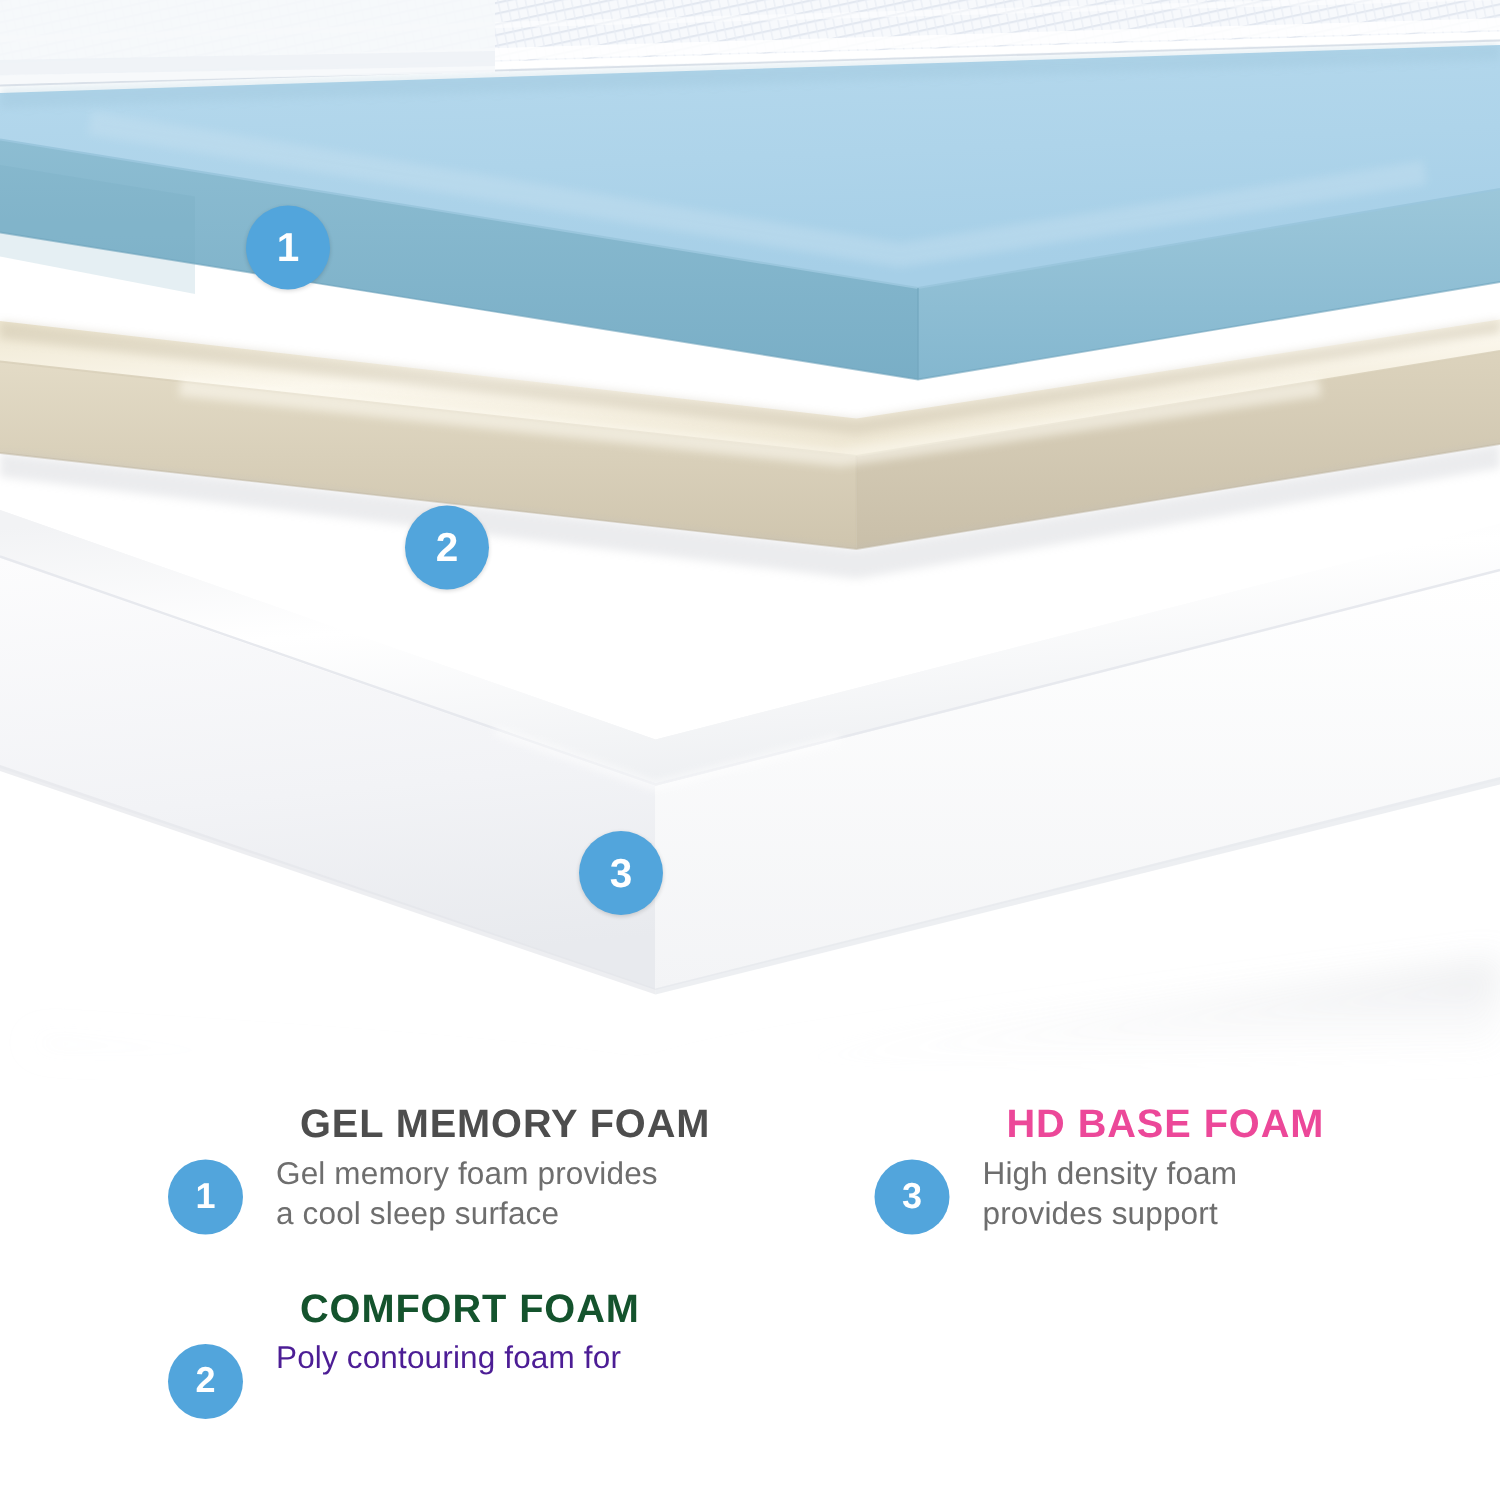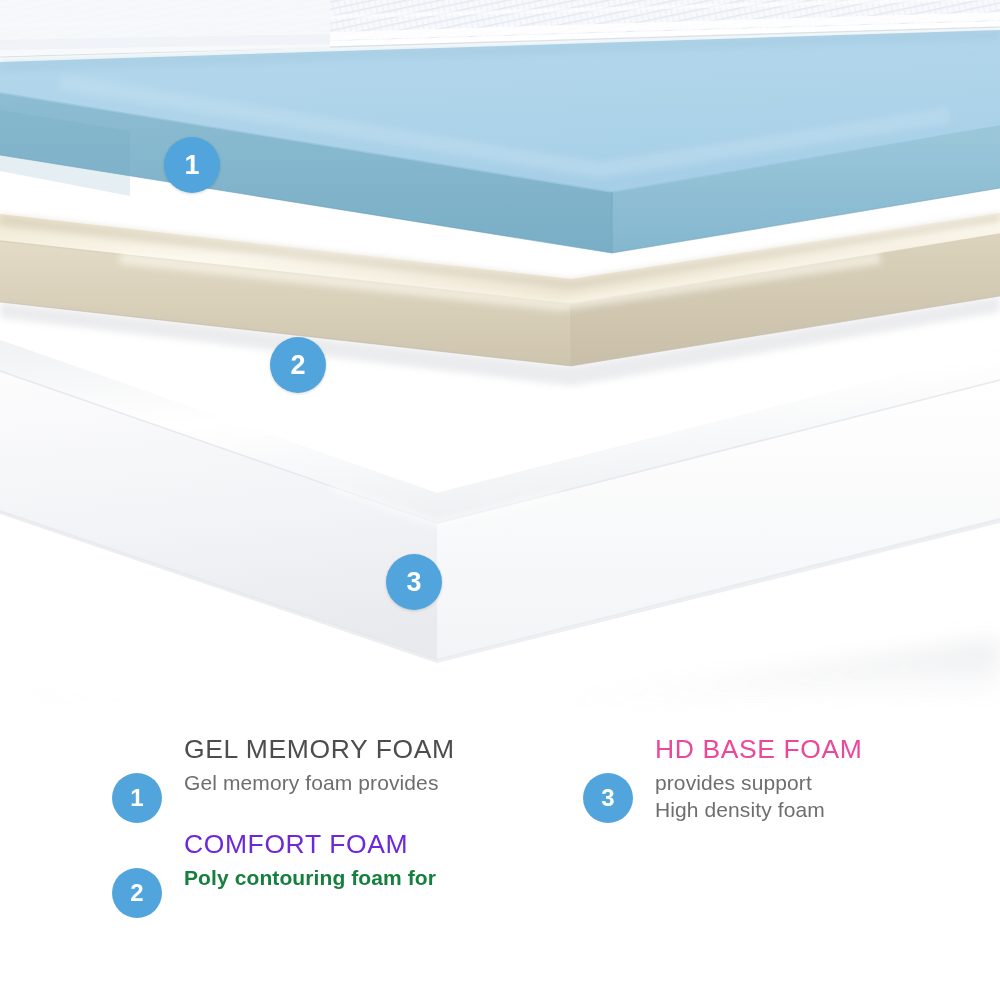--- a/index.html
+++ b/index.html
@@ -41,23 +41,23 @@
 
   .legend-item{position:relative;padding-left:72px;margin-bottom:34px;}
   .legend-badge{
     position:absolute;left:0;top:38px;
     width:50px;height:50px;border-radius:50%;
     display:flex;align-items:center;justify-content:center;
     color:#ffffff;font-size:24px;font-weight:bold;
     line-height:1;
   }
   .legend-title{
-    font-size:26.5px;font-weight:normal;color:#4d4d4d;
+    font-size:26.5px;font-weight:bold;color:#4d4d4d;
     letter-spacing:.6px;line-height:1.08;
-    margin:0 0 5px 0;white-space:nowrap;
+    margin:0 0 5px 16px;white-space:nowrap;
   }
   .legend-desc{
     font-size:21px;color:#6e6e6e;line-height:1.32;
     letter-spacing:.1px;margin:0;
   }
   .legend-desc span{display:block;}
 </style>
 </head>
 <body style="background: rgb(255, 255, 255);">
 
@@ -251,44 +251,45 @@
 
     <div class="legend-col" id="legend-col-left">
 
       <div class="legend-item">
         <div class="legend-badge" style="background: rgb(82, 165, 220); color: rgb(255, 255, 255);">
           <span>1</span>
         </div>
         <p class="legend-title" style="color: rgb(77, 77, 77);">GEL MEMORY FOAM</p>
         <p class="legend-desc" style="color: rgb(110, 110, 110);">
           <span>Gel memory foam provides</span>
+          <span>a cool sleep surface</span>
         </p>
       </div>
 
       <div class="legend-item">
         <div class="legend-badge" style="background: rgb(82, 165, 220); color: rgb(255, 255, 255);">
           <span>2</span>
         </div>
-        <p class="legend-title" style="color: #6d28d9;">COMFORT FOAM</p>
-        <p class="legend-desc" style="color: #15803d; font-weight: bold;">
+        <p class="legend-title" style="color: #14532d;">COMFORT FOAM</p>
+        <p class="legend-desc" style="color: #4c1d95;">
           <span>Poly contouring foam for</span>
         </p>
       </div>
 
     </div>
 
     <div class="legend-col" id="legend-col-right">
 
       <div class="legend-item">
         <div class="legend-badge" style="background: rgb(82, 165, 220); color: rgb(255, 255, 255);">
           <span>3</span>
         </div>
         <p class="legend-title" style="color: #ec4899;">HD BASE FOAM</p>
         <p class="legend-desc" style="color: rgb(110, 110, 110);">
+          <span>High density foam</span>
           <span>provides support</span>
-          <span>High density foam</span>
         </p>
       </div>
 
     </div>
 
   </div>
 </div>
 
 </body></html>

